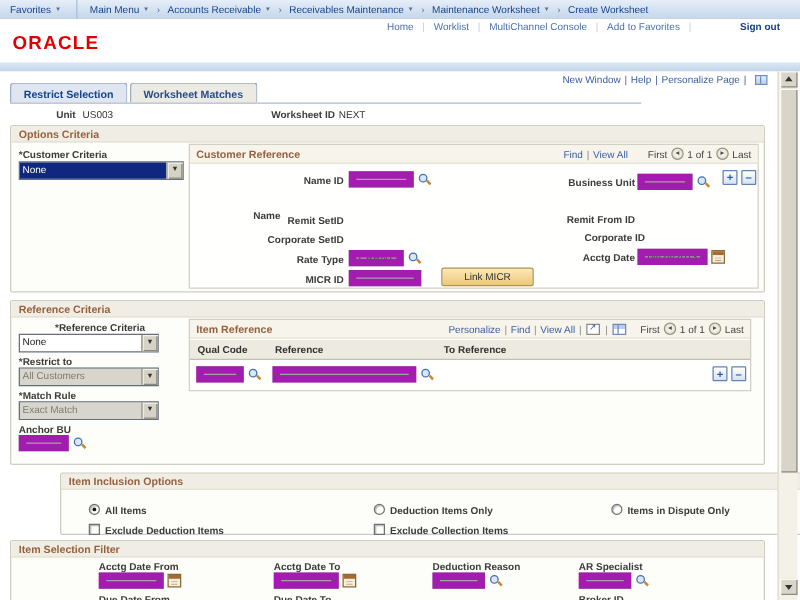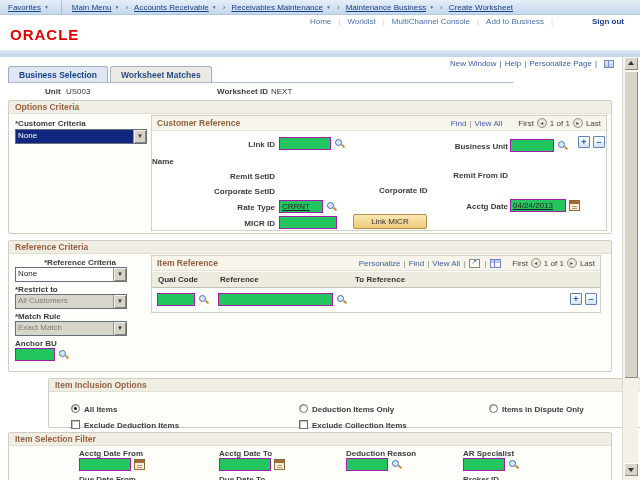--- a/index.html
+++ b/index.html
@@ -4,21 +4,21 @@
 <style>
   * { margin:0; padding:0; box-sizing:border-box; }
   body { font-family:"Liberation Sans", sans-serif; background:#fff; }
   .screen { position:relative; width:640px; height:480px; background:#fff; overflow:hidden;
             font-family:"Liberation Sans", sans-serif; }
 
   
   .crumbbar { position:absolute; top:0; left:0; width:640px; height:15px;
     background:linear-gradient(#e6eef8,#c6d8ec); border-bottom:1px solid #b3c6dc;
     display:flex; align-items:center; font-size:8px; color:#15428b; white-space:nowrap; }
-  .crumb { padding:0 4px; cursor:default;text-decoration:underline; }
+  .crumb { padding:0 4px; cursor:default; }
   .crumb:first-child { padding-left:8px; }
   .tri { display:inline-block; margin-left:3px; font-size:5px; color:#5a6f94; vertical-align:1px; }
   .tri::after { content:"▼"; }
   .vsep { width:1px; height:15px; background:#a9bdd6; margin:0 6px 0 8px; }
   .csep { color:#5a6f94; font-size:8px; padding:0 2px; }
   .csep::after { content:"›"; }
 
   
   .hdr-links { position:absolute; top:17px; right:16px; display:flex; align-items:center;
     font-size:8px; color:#4a70ad; }
@@ -53,22 +53,22 @@
   .keyrow .k1 { position:absolute; left:45px; } .keyrow .v1 { position:absolute; left:66px; }
   .keyrow .k2 { position:absolute; left:217px; } .keyrow .v2 { position:absolute; left:271px; }
 
   
   .section { position:absolute; left:8px; width:604px; border:1px solid #cfcdc0;
     background:#fdfdfa; border-radius:2px; }
   .section-h { height:13px; background:#f0eee4; border-bottom:1px solid #e2e0d4;
     color:#96613f; font-size:8.5px; font-weight:bold; padding:1px 6px; }
 
   
-  .tb { position:absolute; height:13px; border:1px solid #a21caf; background:#22c55e;
-    font-size:8px; font-family:"Liberation Sans",sans-serif; padding:0 2px; color:#222;text-decoration:underline; }
+  .tb { position:absolute; height:13px; border:6px solid #a21caf; background:#a3a3a3;
+    font-size:8px; font-family:"Liberation Sans",sans-serif; padding:0 2px; color:#222; }
   .mag { position:absolute; width:11px; height:11px; cursor:pointer; }
   .mag::before { content:""; position:absolute; left:1px; top:1px; width:5px; height:5px;
     border:1.5px solid #3f6fb5; border-radius:50%; background:#d9e7f7; }
   .mag::after { content:""; position:absolute; left:7px; top:7px; width:4px; height:2px;
     background:#c8872f; transform:rotate(45deg); }
   .cal { position:absolute; width:11px; height:11px; border:1px solid #8a6a3a;
     background:#f7efdc; cursor:pointer; }
   .cal::before { content:""; position:absolute; left:0; right:0; top:0; height:3px; background:#a56a33; }
   .cal::after { content:""; position:absolute; left:2px; right:2px; top:5px; height:4px;
     background:linear-gradient(#b59a6a 1px, transparent 1px) 0 0/3px 2px; }
@@ -155,54 +155,54 @@
     <span class="csep"></span>
     <span class="crumb">
       <span>Accounts Receivable</span><span class="tri"></span>
     </span>
     <span class="csep"></span>
     <span class="crumb">
       <span>Receivables Maintenance</span><span class="tri"></span>
     </span>
     <span class="csep"></span>
     <span class="crumb">
-      <span>Maintenance Business</span><span class="tri"></span>
+      <span>Maintenance Worksheet</span><span class="tri"></span>
     </span>
     <span class="csep"></span>
     <span class="crumb">
       <span>Create Worksheet</span>
     </span>
   </div>
 
   <div class="hdr-links">
     <span class="lnk">Home</span>
     <span class="pipe">|</span>
     <span class="lnk">Worklist</span>
     <span class="pipe">|</span>
     <span class="lnk">MultiChannel Console</span>
     <span class="pipe">|</span>
-    <span class="lnk">Add to Business</span>
+    <span class="lnk">Add to Favorites</span>
     <span class="pipe">|</span>
     <span class="signout">Sign out</span>
   </div>
   <div class="logo">ORACLE</div>
   <div class="bluestrip"></div>
 
   <div class="pagebar">
     <span class="lnk">New Window</span>
     <span class="pipe">|</span>
     <span class="lnk">Help</span>
     <span class="pipe">|</span>
     <span class="lnk">Personalize Page</span>
     <span class="pipe">|</span>
     <span class="licon"></span>
   </div>
 
   <div class="tabs">
-    <div class="tab active">Business Selection</div>
+    <div class="tab active">Restrict Selection</div>
     <div class="tab inactive">Worksheet Matches</div>
   </div>
   <div class="tabline"></div>
 
   <div class="keyrow">
     <span class="lbl k1">Unit</span>
     <span class="val v1">US003</span>
     <span class="lbl k2">Worksheet ID</span>
     <span class="val v2">NEXT</span>
   </div>
@@ -224,36 +224,36 @@
         <span class="pipe2">|</span>
         <span class="bluelnk">View All</span>
         <span style="width:16px;"></span>
         <span class="navtxt">First</span>
         <span class="circ first" style="margin:0 3px;"></span>
         <span class="navtxt">1 of 1</span>
         <span class="circ last" style="margin:0 3px;"></span>
         <span class="navtxt">Last</span>
       </div>
 
-      <span class="lbl" style="position:absolute; left:0; top:24px; width:123px; text-align:right;">Link ID</span>
+      <span class="lbl" style="position:absolute; left:0; top:24px; width:123px; text-align:right;">Name ID</span>
       <input class="tb" style="left: 127px; top: 21px; width: 52px;">
       <span class="mag" style="left:182px; top:22px;"></span>
       <span class="lbl" style="position:absolute; left:230px; top:26px; width:126px; text-align:right;">Business Unit</span>
       <input class="tb" style="left: 358px; top: 23px; width: 44px;">
       <span class="mag" style="left:405px; top:24px;"></span>
       <span class="pmbtn plus" style="left:426px; top:20px;"></span>
       <span class="pmbtn minus" style="left:441px; top:20px;"></span>
 
-      <span class="lbl" style="position:absolute; left:0; top:41px; width:123px; text-align:left;">Name</span>
+      <span class="lbl" style="position:absolute; left:0; top:52px; width:123px; text-align:center;">Name</span>
 
       <span class="lbl" style="position:absolute; left:0; top:56px; width:123px; text-align:right;">Remit SetID</span>
       <span class="lbl" style="position:absolute; left:230px; top:55px; width:126px; text-align:right;">Remit From ID</span>
 
       <span class="lbl" style="position:absolute; left:0; top:71px; width:123px; text-align:right;">Corporate SetID</span>
-      <span class="lbl" style="position:absolute; left:227px; top:70px; width:126px; ">Corporate ID</span>
+      <span class="lbl" style="position:absolute; left:238px; top:70px; width:126px; text-align:right;">Corporate ID</span>
 
       <span class="lbl" style="position:absolute; left:0; top:87px; width:123px; text-align:right;">Rate Type</span>
       <input class="tb" style="left: 127px; top: 84px; width: 44px;" value="CRRNT">
       <span class="mag" style="left:174px; top:85px;"></span>
       <span class="lbl" style="position:absolute; left:230px; top:86px; width:126px; text-align:right;">Acctg Date</span>
       <input class="tb" style="left: 358px; top: 83px; width: 56px;" value="04/24/2013">
       <span class="cal" style="left:417px; top:84px;"></span>
 
       <span class="lbl" style="position:absolute; left:0; top:103px; width:123px; text-align:right;">MICR ID</span>
       <input class="tb" style="left: 127px; top: 100px; width: 58px;">

